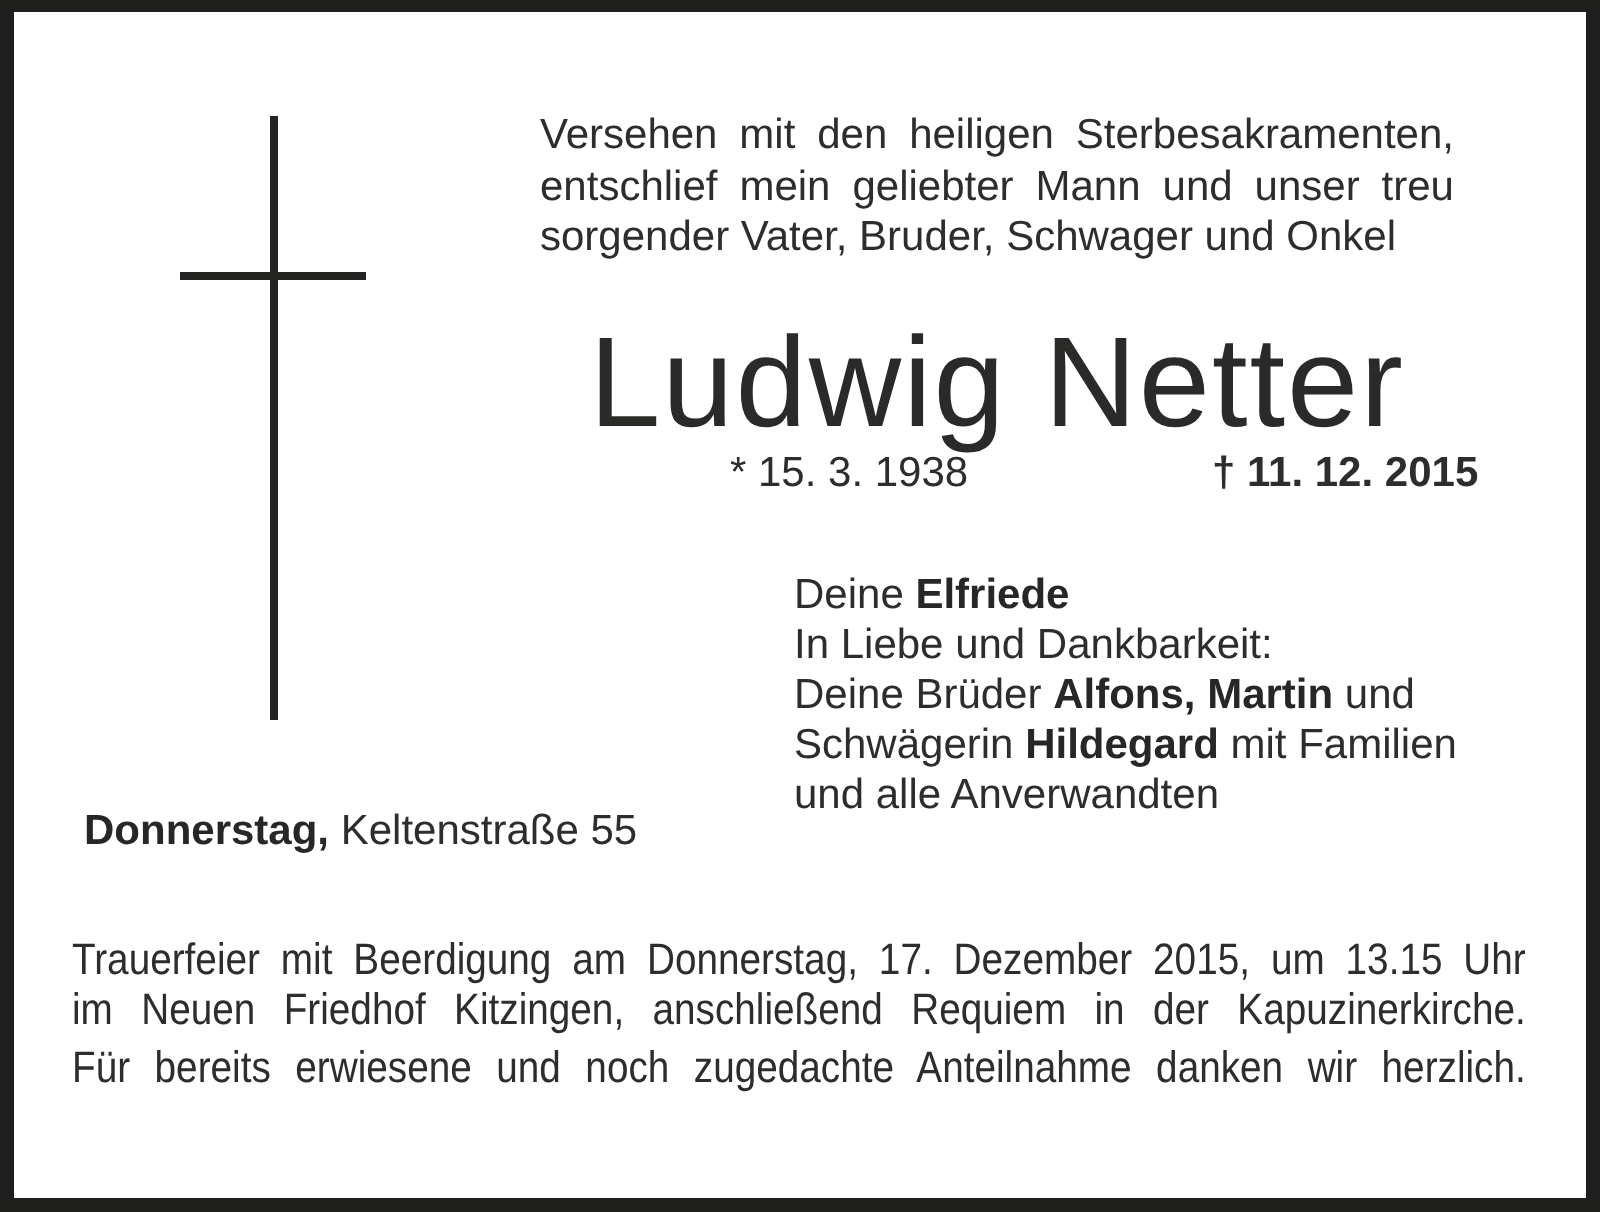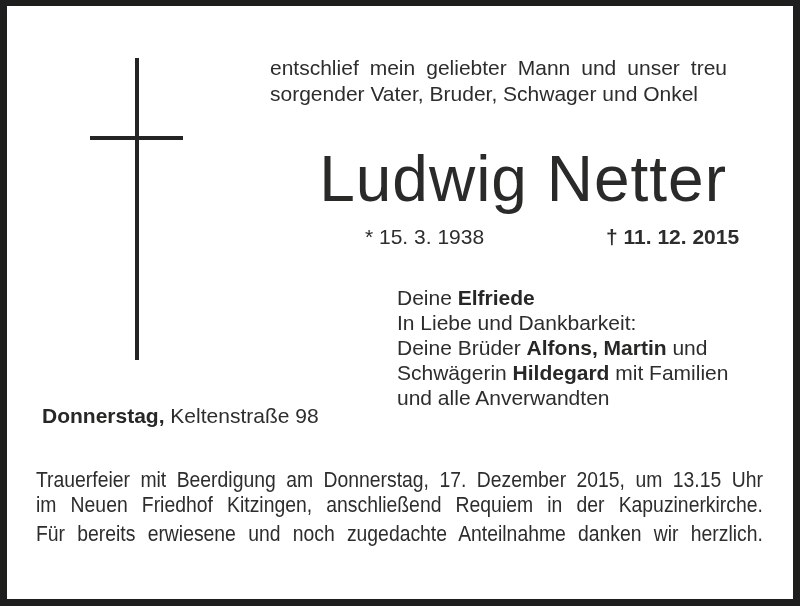--- a/index.html
+++ b/index.html
@@ -21,23 +21,23 @@
   
   .cross-v { left: 128px; top: 52px; width: 4px; height: 302px; background: #242422; }
   .cross-h { left: 83px; top: 130px; width: 93px; height: 4px; background: #242422; }
 
   
   .intro { left: 263px; top: 49px; width: 457px; font-size: 21px; line-height: 25.5px; }
   .just { text-align: justify; text-align-last: justify; }
 
   
   .name {
-    left: 263px; top: 141px; width: 457px;
+    left: 263px; top: 153px; width: 457px;
     font-size: 64px; line-height: 64px; letter-spacing: 1px;
-    text-align: right; white-space: nowrap; color: #2a2a28;
+    text-align: center; white-space: nowrap; color: #2a2a28;
   }
 
   
   .dates { left: 0; top: 218px; width: 100%; height: 25px; font-size: 21px; line-height: 25px; margin-left: 48px; }
   .date-birth { position: absolute; left: 310px; }
   .date-death { position: absolute; left: 551px; font-weight: bold; }
 
   
   .tribute { left: 390px; top: 279px; font-size: 21px; line-height: 25px; white-space: nowrap; }
   .tribute b { font-weight: 700; color: #272725; }
@@ -59,41 +59,42 @@
 <body>
 
 <div class="page">
 
   <div>
     <div class="abs cross-v"></div>
     <div class="abs cross-h"></div>
   </div>
 
   <div class="abs intro">
+    <div class="just">Versehen mit den heiligen Sterbesakramenten,</div>
     <div class="just">entschlief mein geliebter Mann und unser treu</div>
     <div>sorgender Vater, Bruder, Schwager und Onkel</div>
   </div>
 
   <div class="abs name">Ludwig Netter</div>
 
   <div class="abs dates">
     <span class="date-birth">* 15. 3. 1938</span>
     <span class="date-death">† 11. 12. 2015</span>
   </div>
 
   <div class="abs tribute">
     <div><span>Deine </span><b>Elfriede</b></div>
     <div><span>In Liebe und Dankbarkeit:</span></div>
     <div><span>Deine Brüder </span><b>Alfons, Martin</b><span> und</span></div>
     <div><span>Schwägerin </span><b>Hildegard</b><span> mit Familien</span></div>
     <div><span>und alle Anverwandten</span></div>
   </div>
 
   <div class="abs address">
-    <b>Donnerstag,</b><span> Keltenstraße 98</span>
+    <b>Donnerstag,</b><span> Keltenstraße 55</span>
   </div>
 
   <div class="abs funeral-wrap">
     <div class="line">Trauerfeier mit Beerdigung am Donnerstag, 17. Dezember 2015, um 13.15 Uhr</div>
     <div class="line">im Neuen Friedhof Kitzingen, anschließend Requiem in der Kapuzinerkirche.</div>
     <div class="line thanks-line">Für bereits erwiesene und noch zugedachte Anteilnahme danken wir herzlich.</div>
   </div>
 
 </div>
 

